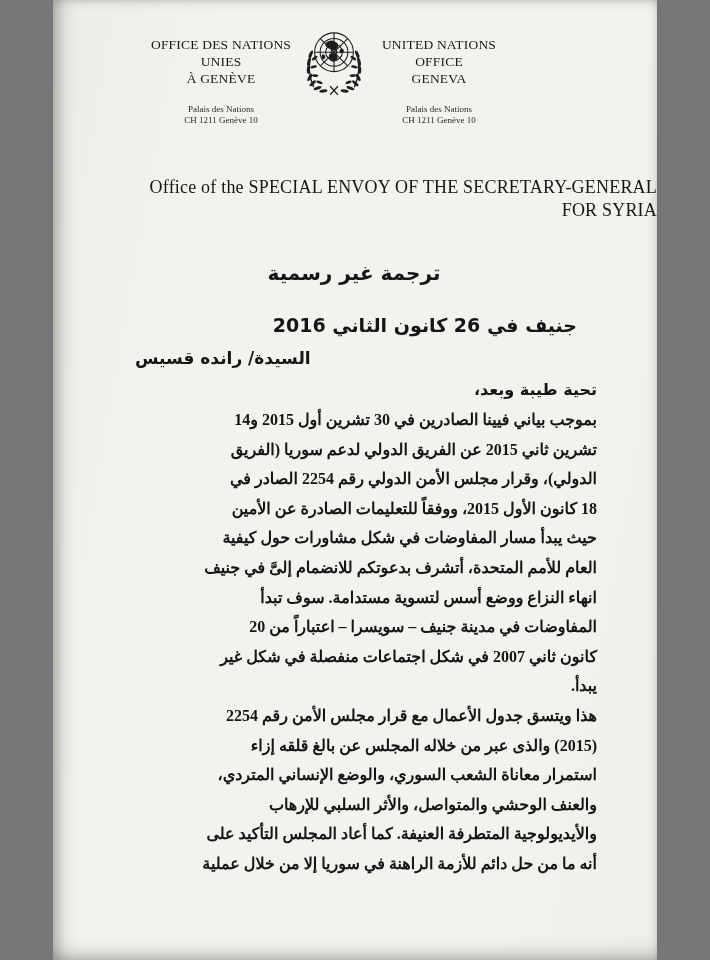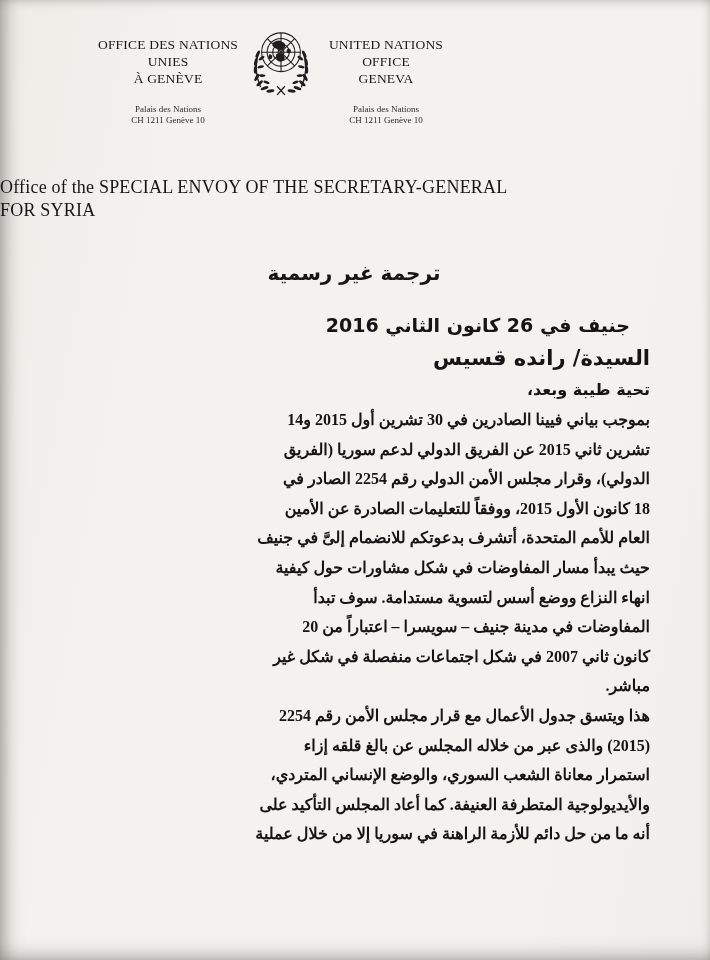--- a/index.html
+++ b/index.html
@@ -1,18 +1,18 @@
 <!DOCTYPE html>
 <html><head>
 <meta charset="utf-8">
 <style>
   html,body{margin:0;padding:0;background:#777;}
   .page{
     position:relative;
-    width:710px;height:960px;
+    width:604px;height:960px;
     margin:0 auto;
     background:linear-gradient(100deg,#edece7 0%,#f3f2ee 22%,#f3f2ee 78%,#efeeea 100%);
     box-shadow:
       inset 14px 0 18px -10px rgba(80,78,70,.5),
       inset -5px 0 10px -7px rgba(80,78,70,.3),
       inset 0 8px 12px -10px rgba(80,78,70,.35),
       inset 0 -14px 20px -12px rgba(80,78,70,.45);
     overflow:hidden;
     color:#1d1d1d;
   }
@@ -24,34 +24,34 @@
   }
   .lh-side{text-align:center;}
   .lh-left{width:164px;}
   .lh-right{width:148px;}
   .lh-name{font-size:13.5px;line-height:17px;letter-spacing:.2px;color:#181818;}
   .lh-addr{margin-top:17px;font-size:9px;font-weight:normal;line-height:11px;color:#2a2a2a;}
   .lh-emblem{width:62px;margin-top:-12px;flex:0 0 62px;}
   
   .doc-title{
     position:absolute;top:176px;left:0;right:0;
-    text-align:left;
+    text-align:right;
     font-family:"Liberation Serif",serif;
     font-size:18px;line-height:23px;letter-spacing:.2px;color:#161616;
   }
   
   .letter{
     position:absolute;top:258px;left:58px;right:60px;
     direction:rtl;text-align:right;
     font-family:"DejaVu Sans",sans-serif;
     font-weight:700;color:#151515;
   }
   .t-note{text-align:center;font-size:20px;line-height:30px;margin-bottom:21px;}
   .date-line{font-size:19px;line-height:33px;padding-left:0;padding-right:20px;}
-  .addressee{font-size:21px;line-height:33px;text-align:right;padding-left:24px;}
+  .addressee{font-size:17px;line-height:33px;text-align:left;padding-left:24px;}
   .salutation{font-size:16px;line-height:30px;}
   .para-line{font-size:16px;line-height:29.6px;font-family:Liberation Serif, serif;}
 </style>
 </head>
 <body>
 
 <div class="page">
 
   <div class="letterhead">
     <div class="lh-side lh-left">
@@ -125,31 +125,32 @@
     <div class="t-note">ترجمة غير رسمية</div>
     <div class="date-line">جنيف في 26 كانون الثاني 2016</div>
     <div class="addressee">السيدة/  رانده قسيس</div>
     <div class="salutation">تحية طيبة وبعد،</div>
 
     <div>
       <div class="para-line">بموجب بياني فيينا الصادرين في 30 تشرين أول 2015 و14</div>
       <div class="para-line">تشرين ثاني 2015 عن الفريق الدولي لدعم سوريا (الفريق</div>
       <div class="para-line">الدولي)، وقرار مجلس الأمن الدولي رقم 2254 الصادر في</div>
       <div class="para-line">18 كانون الأول 2015، ووفقاً للتعليمات الصادرة عن الأمين</div>
+      <div class="para-line">حيث يبدأ مسار المفاوضات في شكل مشاورات حول كيفية</div>
       <div class="para-line">العام للأمم المتحدة، أتشرف بدعوتكم للانضمام إلىَّ في جنيف</div>
-      <div class="para-line">حيث يبدأ مسار المفاوضات في شكل مشاورات حول كيفية</div>
       <div class="para-line">انهاء النزاع ووضع أسس لتسوية مستدامة. سوف تبدأ</div>
       <div class="para-line">المفاوضات في مدينة جنيف – سويسرا – اعتباراً من 20</div>
       <div class="para-line">كانون ثاني 2007  في شكل اجتماعات منفصلة في شكل غير</div>
-      <div class="para-line">مباشر.</div>
+      <div class="para-line">يبدأ.</div>
     </div>
 
     <div>
       <div class="para-line">هذا ويتسق جدول الأعمال مع قرار مجلس الأمن رقم 2254</div>
       <div class="para-line">(2015) والذى عبر من خلاله المجلس عن بالغ قلقه إزاء</div>
       <div class="para-line">استمرار معاناة الشعب السوري، والوضع الإنساني المتردي،</div>
+      <div class="para-line">والعنف الوحشي والمتواصل، والأثر السلبي للإرهاب</div>
       <div class="para-line">والأيديولوجية المتطرفة العنيفة. كما أعاد المجلس التأكيد على</div>
       <div class="para-line">أنه ما من حل دائم للأزمة الراهنة في سوريا إلا من خلال عملية</div>
 
     </div>
   </div>
 
 </div>
 
 </body></html>

